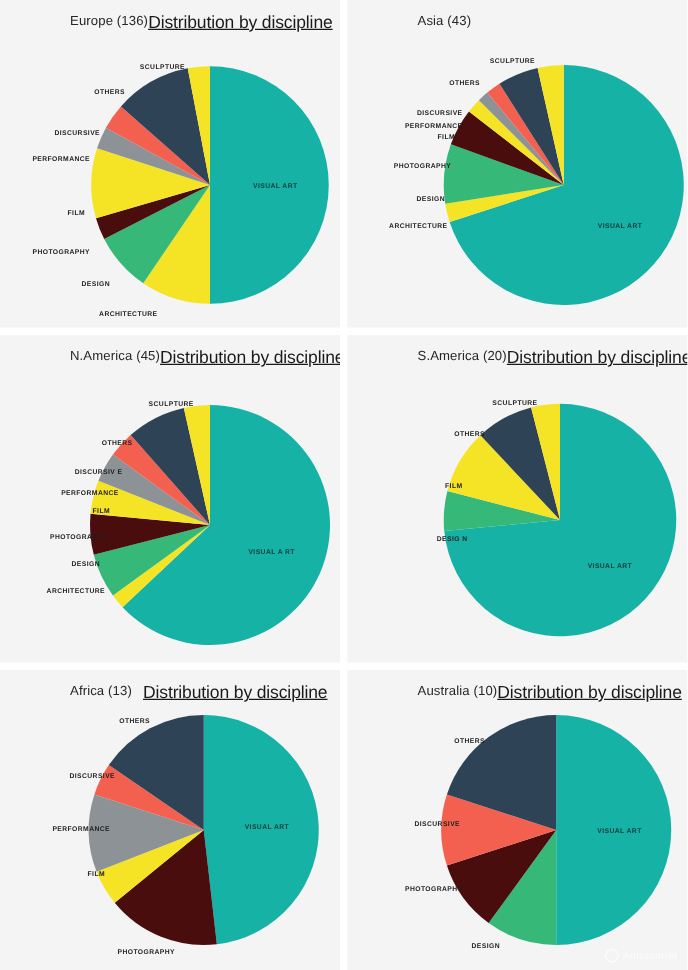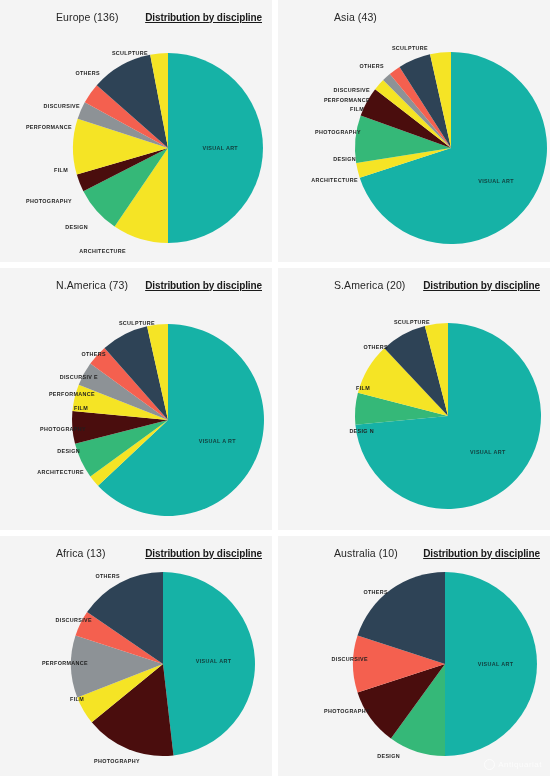--- a/index.html
+++ b/index.html
@@ -36,22 +36,22 @@
     pointer-events:none;
   }
   .region-title{
     font-size:10.5px;
     color:#262626;
     letter-spacing:0.1px;
     white-space:nowrap;
     padding-left:44px;
   }
   .dist-title{
-    font-size:10px;
-    font-weight:bold;
+    font-size:14px;
+    font-weight:normal;
     color:#1a1a1a;
     text-decoration:underline;
     white-space:nowrap;
     letter-spacing:-0.1px;
   }
   .chart-wrap{
     position:absolute;
     left:0;top:0;width:100%;height:100%;
   }
   .chart-wrap svg{display:block;width:100%;height:100%;}
@@ -143,21 +143,21 @@
           <text class="slice-label" x="92" y="102" text-anchor="end">PERFORMANCE</text>
           <text class="slice-label" x="92" y="92" text-anchor="end">DISCURSIVE</text>
           <text class="slice-label" x="106" y="68" text-anchor="end">OTHERS</text>
           <text class="slice-label" x="150" y="50" text-anchor="end">SCULPTURE</text>
         </svg>
       </div>
   </div>
 
   <div class="panel">
     <div class="panel-header">
-      <span class="region-title">N.America (73)</span>
+      <span class="region-title">N.America (45)</span>
       <span class="dist-title">Distribution by discipline</span>
     </div>
     <div class="chart-wrap">
         <svg viewBox="0 0 272 262" preserveAspectRatio="none">
           <path d="M 168 152 L 168 56 A 96 96 0 1 1 98.01901176754448 217.7165221691541 Z" fill="#16b2a6"></path>
           <path d="M 168 152 L 98.01901176754448 217.7165221691541 A 96 96 0 0 1 90.33436854000506 208.42738422007744 Z" fill="#f5e425"></path>
           <path d="M 168 152 L 90.33436854000506 208.42738422007744 A 96 96 0 0 1 75.01601653165142 175.87422916782606 Z" fill="#35b878"></path>
           <path d="M 168 152 L 75.01601653165142 175.87422916782606 A 96 96 0 0 1 72.4260513981043 142.9656019214227 Z" fill="#4a0d0d"></path>
           <path d="M 168 152 L 72.4260513981043 142.9656019214227 A 96 96 0 0 1 78.74145735472786 116.66004294227096 Z" fill="#f5e425"></path>
           <path d="M 168 152 L 78.74145735472786 116.66004294227096 A 96 96 0 0 1 90.33436854000499 95.57261577992267 Z" fill="#8d9296"></path>

